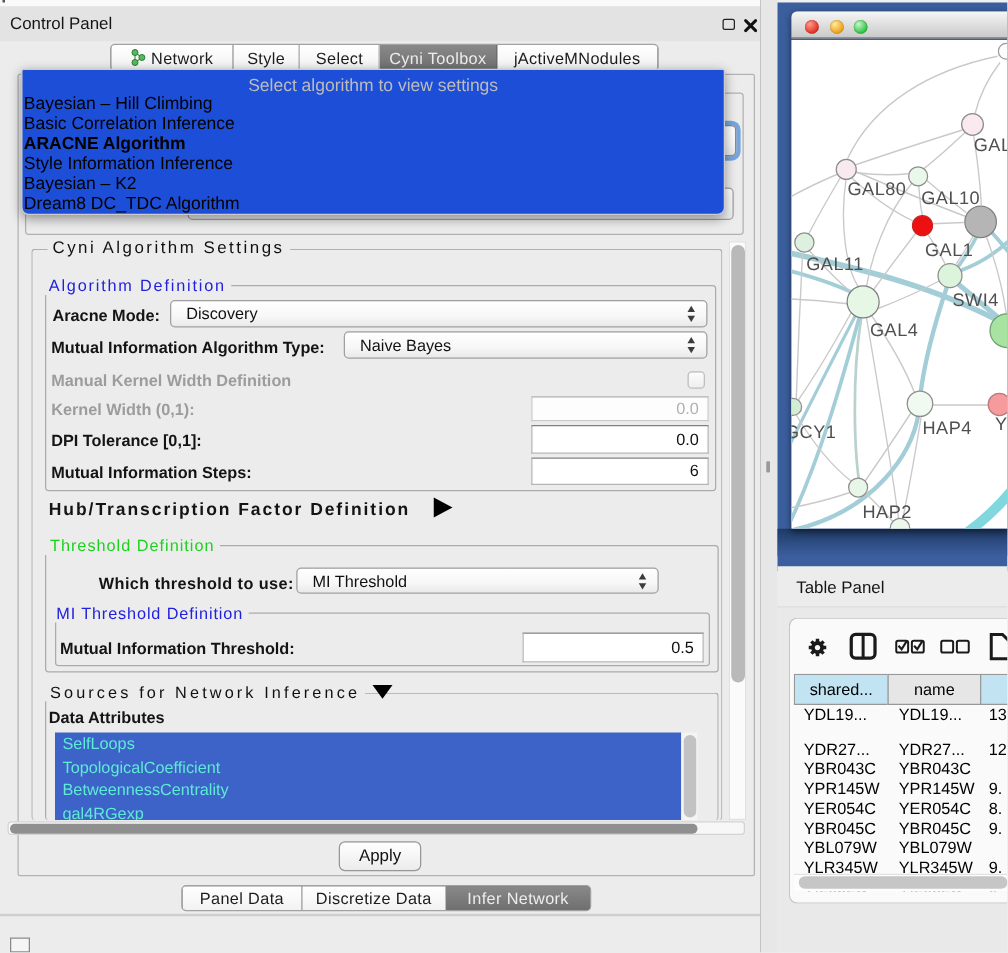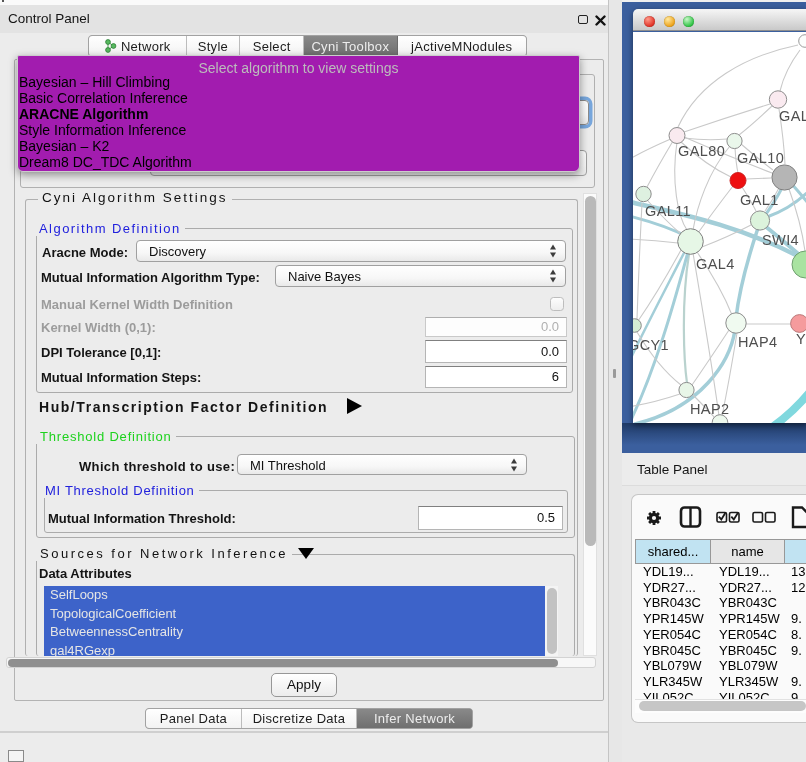--- a/index.html
+++ b/index.html
@@ -112,21 +112,21 @@
 
 <div class="lbl" style="left:48px;top:511px;">Mutual Information Threshold:</div>
 <div class="tfield" style="left:418px;top:506px;width:145px;height:24px;line-height:22px;">0.5</div>
 
 <div class="group" style="left:36px;top:554px;width:539px;height:102px;border-bottom:none;"></div>
 <div class="gtitle" style="left:36px;top:546px;color:#111;letter-spacing:2.5px;">Sources for Network Inference</div>
 <div class="abs" style="left:298px;top:548px;width:0;height:0;border-left:8.5px solid transparent;border-right:8.5px solid transparent;border-top:11px solid #000;"></div>
 
 <div class="lbl" style="left:39px;top:566px;">Data Attributes</div>
 
-<div class="abs" style="left:44px;top:586px;width:501px;height:70px;background:#3d63c9;color:#e5e5e5;font-size:13px;overflow:hidden;">
+<div class="abs" style="left:44px;top:586px;width:501px;height:70px;background:#3d63c9;color:#5eead4;font-size:13px;overflow:hidden;">
   <div style="height:18.5px;line-height:18.5px;padding-left:6px;">SelfLoops</div>
   <div style="height:18.5px;line-height:18.5px;padding-left:6px;">TopologicalCoefficient</div>
   <div style="height:18.5px;line-height:18.5px;padding-left:6px;">BetweennessCentrality</div>
   <div style="height:18.5px;line-height:18.5px;padding-left:6px;">gal4RGexp</div>
 </div>
 <div class="abs" style="left:545px;top:586px;width:13px;height:70px;background:#f4f4f4;"></div>
 <div class="abs" style="left:546.5px;top:588px;width:10px;height:66px;background:#c2c2c2;border-radius:5px;"></div>
 
 <div class="abs" style="left:583px;top:193px;width:14px;height:463px;background:#fbfbfb;border:1px solid #e0e0e0;"></div>
 <div class="abs" style="left:584.5px;top:196px;width:11px;height:350px;background:#b9b9b9;border-radius:5.5px;"></div>
@@ -143,21 +143,21 @@
 </div>
 
 <div class="abs" style="left:0;top:731px;width:609px;height:2px;background:#cfcfcf;"></div>
 
 <div class="abs" style="left:8px;top:750px;width:16px;height:12px;background:#f5f5f5;border:1px solid #8a8a8a;"></div>
 
 <div class="abs" style="left:608px;top:0;width:1px;height:762px;background:#c4c4c4;"></div>
 <div class="abs" style="left:609px;top:0;width:13px;height:762px;background:#e7e7e7;"></div>
 <div class="abs" style="left:613px;top:369px;width:3px;height:9px;background:#9a9a9a;border-radius:1px;"></div>
 
-<div class="abs" style="left:17px;top:55px;width:563px;height:117px;background:#a21caf;border:1px solid #cccccc;border-radius:2px 2px 6px 6px;box-shadow:0 3px 9px rgba(0,0,0,.4);z-index:50;">
+<div class="abs" style="left:17px;top:55px;width:563px;height:117px;background:#1d4ed8;border:1px solid #cccccc;border-radius:2px 2px 6px 6px;box-shadow:0 3px 9px rgba(0,0,0,.4);z-index:50;">
   <div style="position:absolute;left:0;top:4px;width:100%;text-align:center;font-size:14px;color:#bcbcbc;">Select algorithm to view settings</div>
   <div style="position:absolute;left:1px;top:18px;font-size:14px;color:#000;line-height:16px;white-space:nowrap;">
     <div>Bayesian – Hill Climbing</div>
     <div>Basic Correlation Inference</div>
     <div style="font-weight:bold;">ARACNE Algorithm</div>
     <div>Style Information Inference</div>
     <div>Bayesian – K2</div>
     <div>Dream8 DC_TDC Algorithm</div>
   </div>
 </div>
@@ -292,21 +292,21 @@
 <div class="abs" style="left:635px;top:539px;width:171px;height:174px;overflow:hidden;font-size:13px;color:#000;">
   <div style="position:absolute;left:0;top:0;width:76px;height:25px;background:#c1e3f2;border:1px solid #989898;text-align:center;line-height:24px;">shared...</div>
   <div style="position:absolute;left:75px;top:0;width:75px;height:25px;background:#e6e6e6;border:1px solid #989898;text-align:center;line-height:24px;">name</div>
   <div style="position:absolute;left:149px;top:0;width:60px;height:25px;background:#c1e3f2;border:1px solid #989898;"></div>
   <div style="position:absolute;left:0;top:25px;line-height:15.7px;white-space:nowrap;">
     <div style="display:flex;">
         <span style="width:76px;padding-left:8px;">YDL19...</span>
         <span style="width:75px;padding-left:8px;">YDL19...</span>
         <span style="padding-left:5px;">13</span>
       </div>
-    <div style="display:flex;">
+    <div style="display:flex;margin-top:12px;">
         <span style="width:76px;padding-left:8px;">YDR27...</span>
         <span style="width:75px;padding-left:8px;">YDR27...</span>
         <span style="padding-left:5px;">12</span>
       </div>
     <div style="display:flex;">
         <span style="width:76px;padding-left:8px;">YBR043C</span>
         <span style="width:75px;padding-left:8px;">YBR043C</span>
         <span></span>
       </div>
     <div style="display:flex;">

